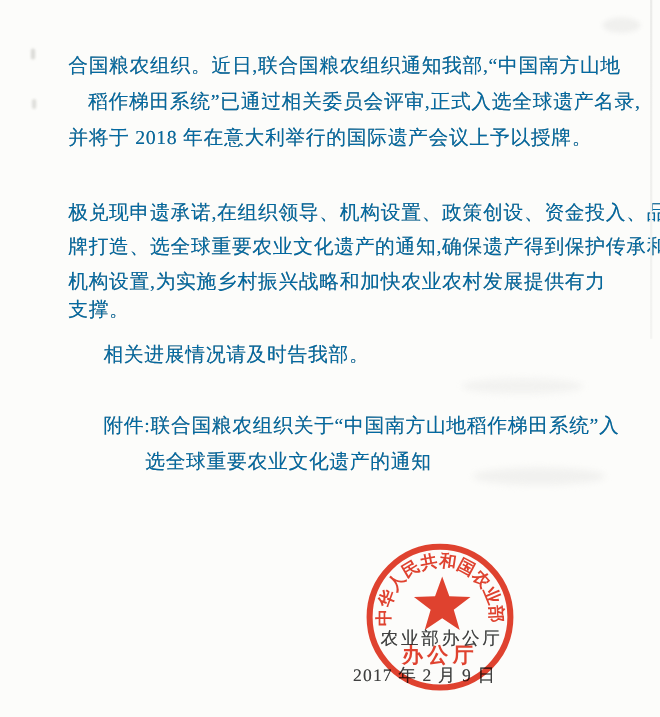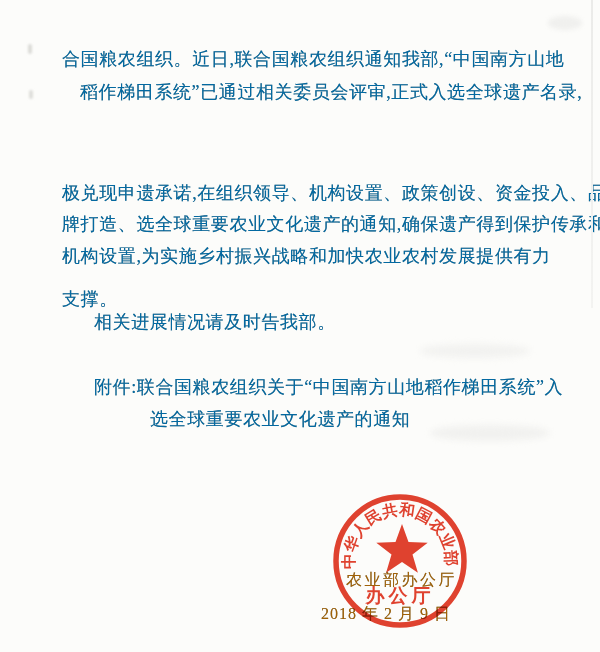--- a/index.html
+++ b/index.html
@@ -21,21 +21,21 @@
     font-size: 18px;
     line-height: 22px;
     color: #0369a1;
     letter-spacing: 0.6px;
     text-shadow: 0 0 0.5px rgba(58, 69, 63, 0.55);
   }
   .sig-text {
     position: absolute;
     white-space: nowrap;
     font-size: 16px;
-    color: #a16207;
+    color: #404040;
     text-shadow: 0 0 0.5px rgba(57, 67, 62, 0.55);
   }
   .issuer {
     left: 346px;
     top: 570px;
     letter-spacing: 2.5px;
   }
   .date {
     left: 321px;
     top: 604px;
@@ -105,30 +105,31 @@
     filter: blur(3px);
   }
 </style>
 </head>
 <body>
 
 <div class="page">
 
   <div class="line" style="top:48px;  left:62px;">合国粮农组织。近日,联合国粮农组织通知我部,“中国南方山地</div>
   <div class="line" style="top:81px;  left:80px;">稻作梯田系统”已通过相关委员会评审,正式入选全球遗产名录,</div>
+  <div class="line" style="top:114px; left:62px;">并将于 2018 年在意大利举行的国际遗产会议上予以授牌。</div>
   <div class="line" style="top:182px; left:62px;text-align:center;">极兑现申遗承诺,在组织领导、机构设置、政策创设、资金投入、品</div>
   <div class="line" style="top:213px; left:62px;">牌打造、选全球重要农业文化遗产的通知,确保遗产得到保护传承和</div>
   <div class="line" style="top:245px; left:62px;">机构设置,为实施乡村振兴战略和加快农业农村发展提供有力</div>
-  <div class="line" style="top:288px; left:62px;">支撑。</div>
+  <div class="line" style="top:270px; left:62px;">支撑。</div>
   <div class="line" style="top:376px; left:94px;">附件:联合国粮农组织关于“中国南方山地稻作梯田系统”入</div>
   <div class="line" style="top:311px; left:94px;">相关进展情况请及时告我部。</div>
-  <div class="line" style="top:408px; left:150px;">选全球重要农业文化遗产的通知</div>
+  <div class="line" style="top:408px; left:132px;">选全球重要农业文化遗产的通知</div>
 
   <div class="sig-text issuer">农业部办公厅</div>
-  <div class="sig-text date">2018 年 2 月 9 日</div>
+  <div class="sig-text date">2017 年 2 月 9 日</div>
 
   <svg class="seal-svg" width="160" height="160" viewBox="0 0 160 160">
     <defs>
       <path id="sealArc" d="M 34.7 88 A 46 46 0 1 1 125.3 88" fill="none"></path>
     </defs>
     <circle cx="80" cy="80" r="64" fill="none" stroke="#e13b27" stroke-width="5.5"></circle>
     <polygon points="82,43 88.5,61.1 107.7,61.7 92.5,73.4 97.9,91.8 82,81 66.1,91.8 71.5,73.4 56.3,61.7 75.5,61.1" fill="#e13b27"></polygon>
     <text font-size="15.5" fill="#e13b27" letter-spacing="0.5" font-family="Liberation Serif, DejaVu Serif, serif" font-weight="bold">
       <textPath href="#sealArc" startOffset="0" textLength="158" lengthAdjust="spacing">中华人民共和国农业部</textPath>
     </text>

